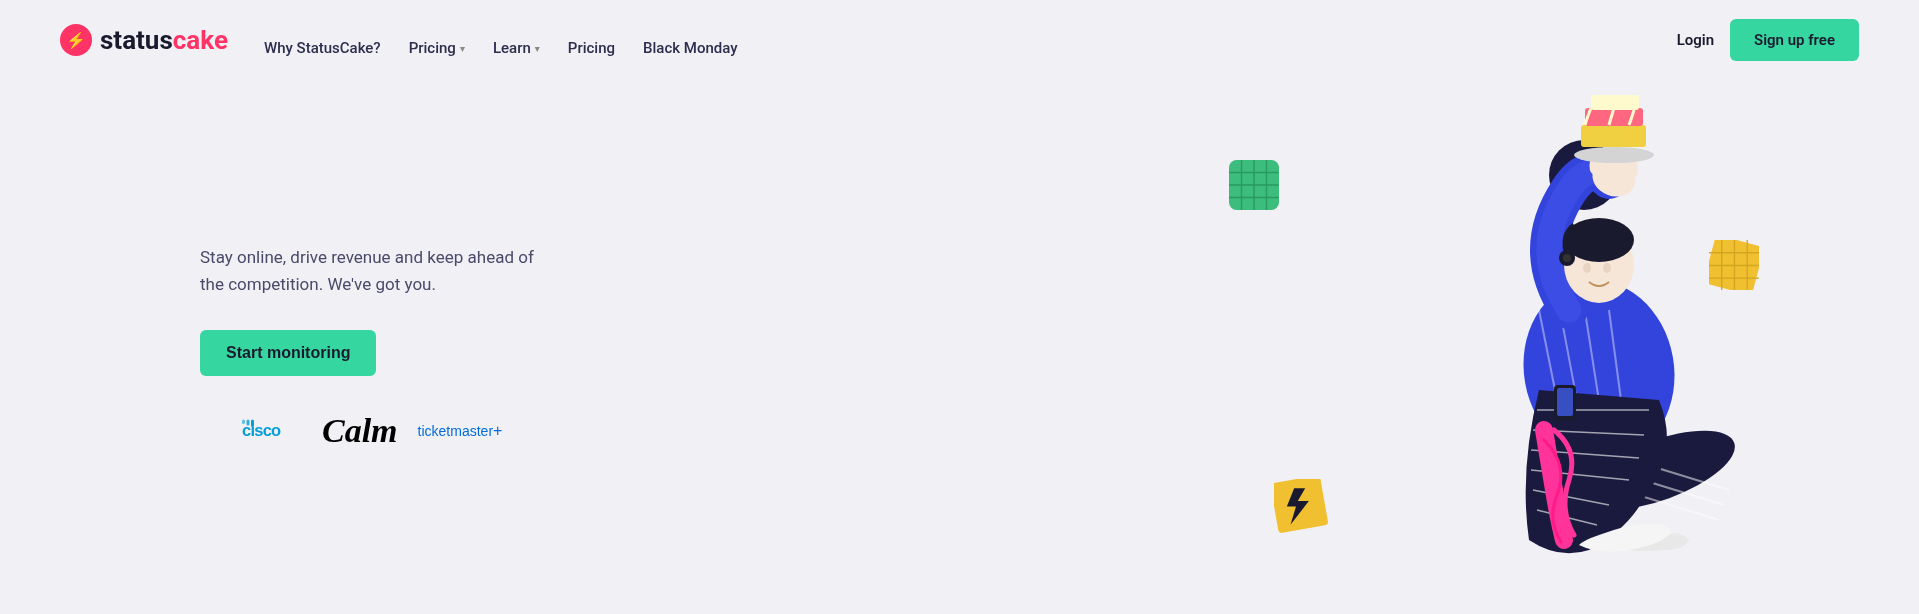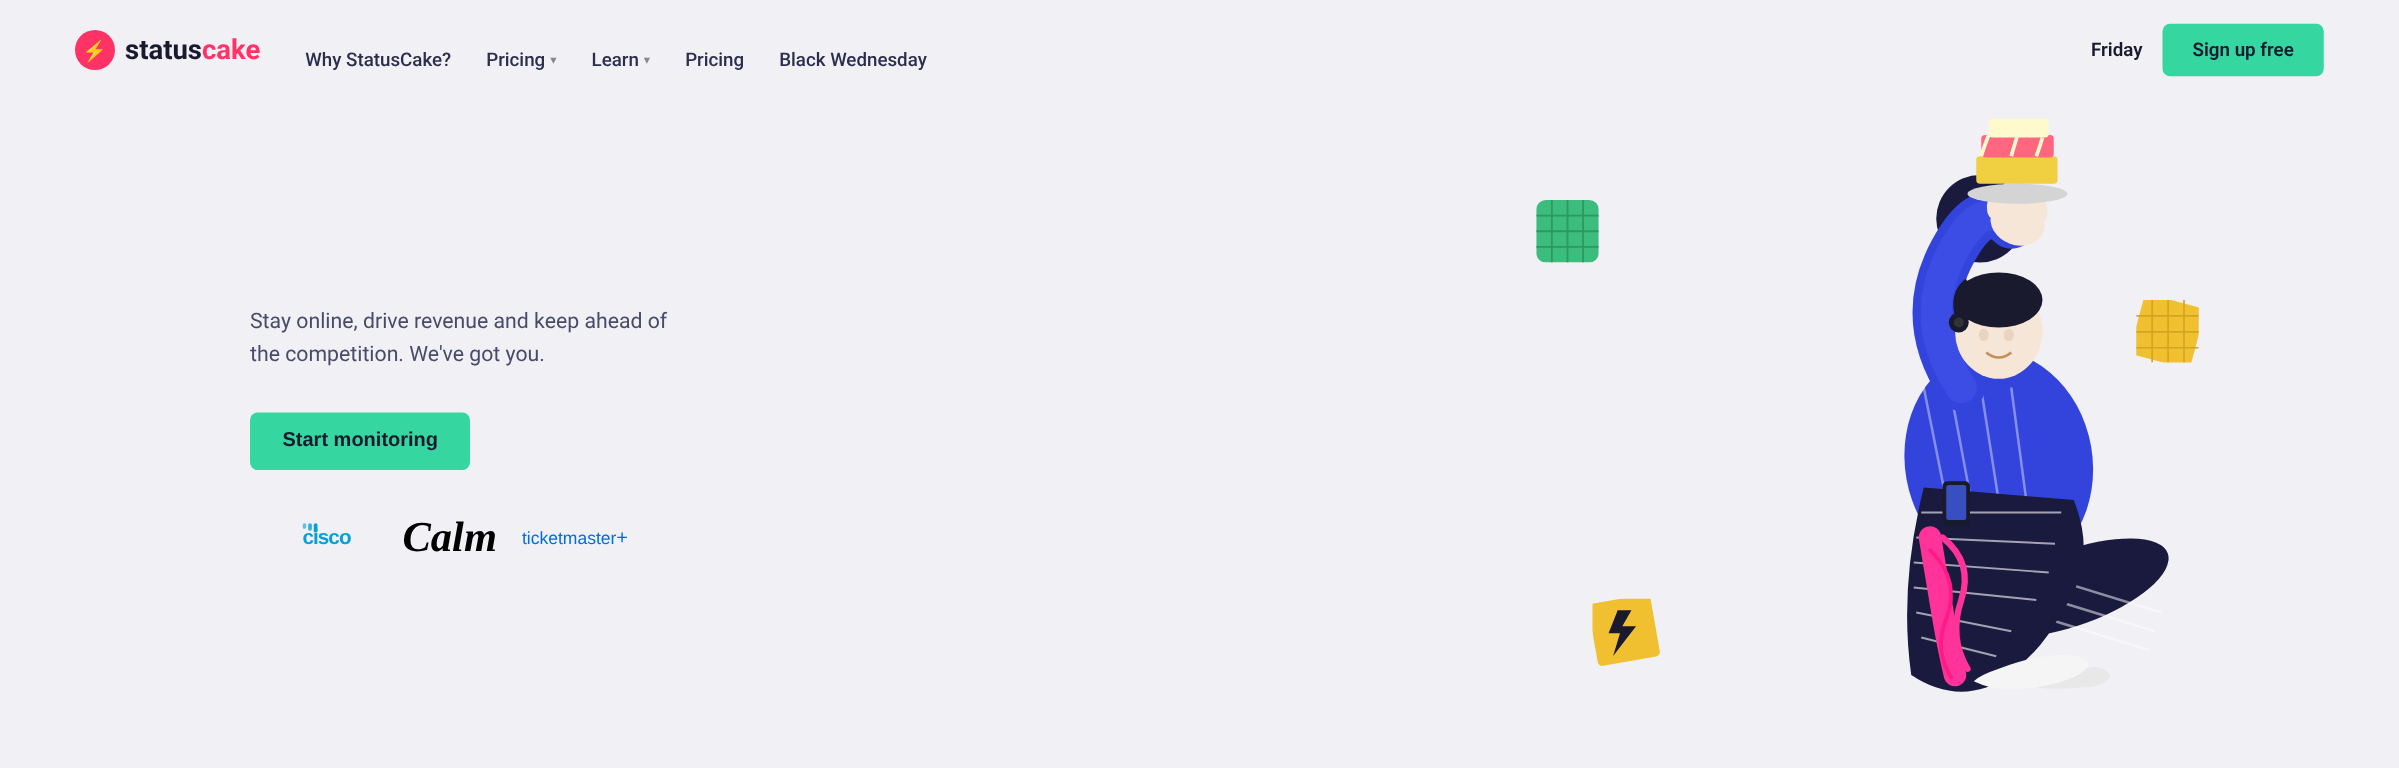--- a/index.html
+++ b/index.html
@@ -34,21 +34,21 @@
       background: #ff3366;
       border-radius: 50%;
       display: flex;
       align-items: center;
       justify-content: center;
       color: white;
       font-size: 16px;
       font-weight: bold;
     }
     .logo-text {
-      font-size: 22px;
+      font-size: 26px;
       font-weight: 700;
       color: #1a1a2e;
     }
     .logo-text span {
       color: #1a1a2e;
     }
     .nav-links {
       display: flex;
       align-items: center;
       gap: 28px;
@@ -234,27 +234,27 @@
         <span class="chevron">▾</span>
       </a>
       <a class="nav-link" href="#">
         <span>Learn</span>
         <span class="chevron">▾</span>
       </a>
       <a class="nav-link" href="#">
         <span>Pricing</span>
       </a>
       <a class="nav-link" href="#">
-        <span>Black Wednesday</span>
+        <span>Black Monday</span>
       </a>
     </div>
   </div>
   <div class="nav-right">
     <a class="login-btn" href="#">
-      <span>Friday</span>
+      <span>Login</span>
     </a>
     <a class="signup-btn" href="#">
       <span>Sign up free</span>
     </a>
   </div>
 </nav>
 
 <section class="hero">
   <div class="hero-content">
     <p class="hero-subtitle">Stay online, drive revenue and keep ahead of the competition. We've got you.</p>

